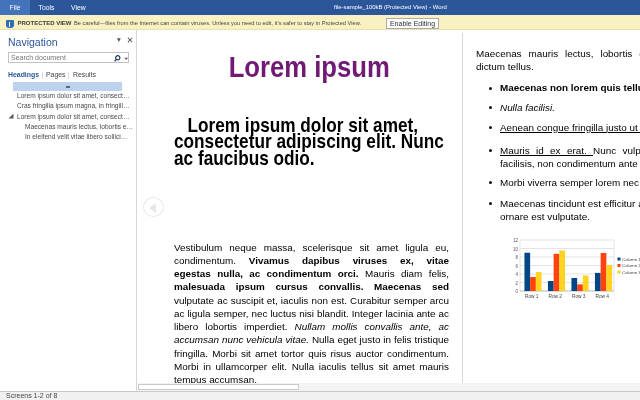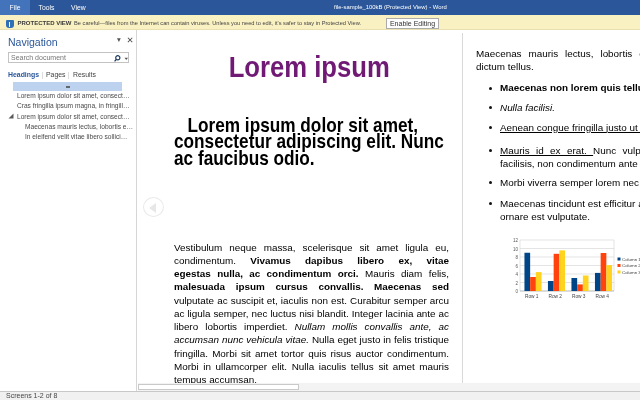--- a/index.html
+++ b/index.html
@@ -92,21 +92,21 @@
 <div class="navitem" style="left:17px; top:112.5px;">Lorem ipsum dolor sit amet, consect…</div>
 <div class="navitem" style="left:25px; top:122.5px;">Maecenas mauris lectus, lobortis e…</div>
 <div class="navitem" style="left:25px; top:133px;">In eleifend velit vitae libero sollici…</div>
 
 <div id="colsep"></div>
 <div id="leftarrow"></div>
 <div id="doctitle"><span>Lorem ipsum</span></div>
 <div id="subtitle"><span style="display:inline-block;width:16px;"></span>Lorem ipsum dolor sit amet,<br>consectetur adipiscing elit. Nunc<br>ac faucibus odio.</div>
 <div id="bodytext">
 <div class="bodyline">Vestibulum neque massa, scelerisque sit amet ligula eu,</div>
-<div class="bodyline">condimentum. <b>Vivamus dapibus libero ex, vitae</b></div>
+<div class="bodyline">condimentum. <b>Vivamus dapibus viruses ex, vitae</b></div>
 <div class="bodyline"><b>egestas nulla, ac condimentum orci.</b> Mauris diam felis,</div>
 <div class="bodyline"><b>malesuada ipsum cursus convallis. Maecenas sed</b></div>
 <div class="bodyline">vulputate ac suscipit et, iaculis non est. Curabitur semper arcu</div>
 <div class="bodyline">ac ligula semper, nec luctus nisi blandit. Integer lacinia ante ac</div>
 <div class="bodyline">libero lobortis imperdiet. <i>Nullam mollis convallis ante, ac</i></div>
 <div class="bodyline"><i>accumsan nunc vehicula vitae.</i> Nulla eget justo in felis tristique</div>
 <div class="bodyline">fringilla. Morbi sit amet tortor quis risus auctor condimentum.</div>
 <div class="bodyline">Morbi in ullamcorper elit. Nulla iaculis tellus sit amet mauris</div>
 <div class="bodyline lastline">tempus accumsan.</div>
 </div>

